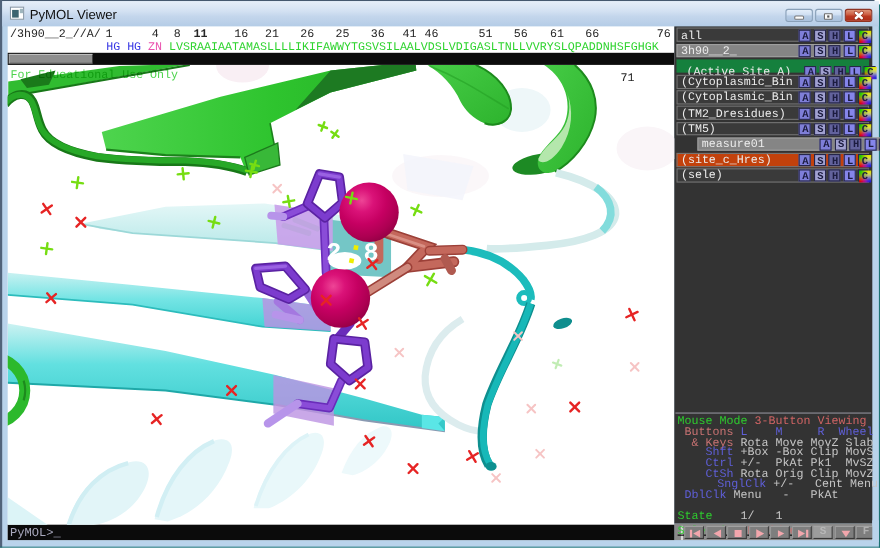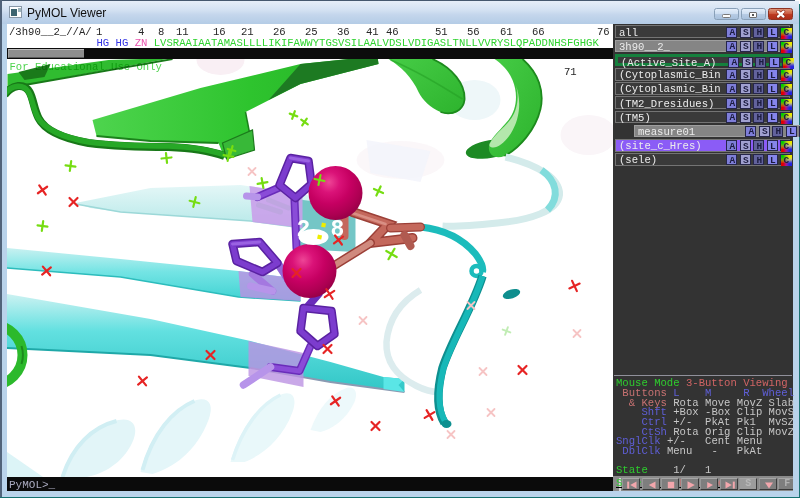--- a/index.html
+++ b/index.html
@@ -58,21 +58,21 @@
 <div style="position:absolute;left:612.5px;top:476.1px;width:180.5px;height:15.2px;background:#8a8a8a;"></div>
 <div style="position:absolute;left:619px;top:477.5px;width:1.6px;height:13px;background:#d8d8d8;"></div>
 <div style="position:absolute;left:613.5px;top:375.2px;width:178px;height:1.2px;background:#90909a;"></div>
 
 <div style="position:absolute;left:6.5px;top:477.3px;width:606px;height:13.8px;background:#0b0b0b;"></div>
 <span style="position:absolute;left:9px;top:479.4px;color:#a9a9be;font-size:11px;">PyMOL&gt;_</span>
 
 <span style="position:absolute;left:96px;top:25.5px;color:#262626;">1</span>
 <span style="position:absolute;left:138px;top:25.5px;color:#262626;">4</span>
 <span style="position:absolute;left:158px;top:25.5px;color:#262626;">8</span>
-<span style="position:absolute;left:176px;top:25.5px;color:#262626;">11</span>
+<span style="position:absolute;left:176px;top:25.5px;color:#262626;font-weight:bold;">11</span>
 <span style="position:absolute;left:213px;top:25.5px;color:#262626;">16</span>
 <span style="position:absolute;left:241px;top:25.5px;color:#262626;">21</span>
 <span style="position:absolute;left:273px;top:25.5px;color:#262626;">26</span>
 <span style="position:absolute;left:305px;top:25.5px;color:#262626;">25</span>
 <span style="position:absolute;left:337px;top:25.5px;color:#262626;">36</span>
 <span style="position:absolute;left:366px;top:25.5px;color:#262626;">41</span>
 <span style="position:absolute;left:386px;top:25.5px;color:#262626;">46</span>
 <span style="position:absolute;left:435px;top:25.5px;color:#262626;">51</span>
 <span style="position:absolute;left:467px;top:25.5px;color:#262626;">56</span>
 <span style="position:absolute;left:500px;top:25.5px;color:#262626;">61</span>
@@ -127,21 +127,21 @@
         <g filter="url(#cblur)">
           <rect x="-3" y="-3" width="8.5" height="8.5" fill="#00cc00"></rect>
           <rect x="5.5" y="-3" width="8.5" height="8.5" fill="#e8e800"></rect>
           <rect x="-3" y="5.5" width="8.5" height="8.5" fill="#e00000"></rect>
           <rect x="5.5" y="5.5" width="8.5" height="8.5" fill="#2222dd"></rect>
         </g>
       </svg>
       <i>C</i>
     </div>
 </div>
-<div style="position:absolute;left:615px;top:53.8px;width:175px;height:12.6px;background:#3a3a3a;border:3px solid #15803d;box-sizing:border-box;">
+<div style="position:absolute;left:615px;top:53.8px;width:175px;height:12.6px;background:#3a3a3a;border:6px solid #15803d;box-sizing:border-box;">
 <span style="position:absolute;left:3px;top:0.2px;color:#ececec;">(Active_Site_A)</span>
 <div class="pb" style="left:110px;background:#7e7ed8;">
       <i>A</i>
     </div>
 <div class="pb" style="left:123.5px;background:#a0a0d0;">
       <i>S</i>
     </div>
 <div class="pb" style="left:137px;background:#62629c;">
       <i>H</i>
     </div>
@@ -283,21 +283,21 @@
         <g filter="url(#cblur)">
           <rect x="-3" y="-3" width="8.5" height="8.5" fill="#00cc00"></rect>
           <rect x="5.5" y="-3" width="8.5" height="8.5" fill="#e8e800"></rect>
           <rect x="-3" y="5.5" width="8.5" height="8.5" fill="#e00000"></rect>
           <rect x="5.5" y="5.5" width="8.5" height="8.5" fill="#2222dd"></rect>
         </g>
       </svg>
       <i>C</i>
     </div>
 </div>
-<div style="position:absolute;left:615px;top:139.0px;width:175px;height:12.6px;background:#8b5cf6;border:1px solid #747474;box-sizing:border-box;">
+<div style="position:absolute;left:615px;top:139.0px;width:175px;height:12.6px;background:#c2410c;border:1px solid #747474;box-sizing:border-box;">
 <span style="position:absolute;left:3px;top:0.2px;color:#ececec;">(site_c_Hres)</span>
 <div class="pb" style="left:110px;background:#7e7ed8;">
       <i>A</i>
     </div>
 <div class="pb" style="left:123.5px;background:#a0a0d0;">
       <i>S</i>
     </div>
 <div class="pb" style="left:137px;background:#62629c;">
       <i>H</i>
     </div>
@@ -342,21 +342,21 @@
       <i>C</i>
     </div>
 </div>
 
 <div style="position:absolute;left:616px;top:377.3px;white-space:pre;"><span style="color:#2ecc2e">Mouse Mode</span>&nbsp;<span style="color:#d06464">3-Button Viewing</span></div>
 <div style="position:absolute;left:616px;top:386.9px;white-space:pre;">&nbsp;<span style="color:#c87272">Buttons</span>&nbsp;<span style="color:#5f5fd8">L</span>&nbsp;&nbsp;&nbsp;&nbsp;<span style="color:#5f5fd8">M</span>&nbsp;&nbsp;&nbsp;&nbsp;&nbsp;<span style="color:#5f5fd8">R</span>&nbsp;&nbsp;<span style="color:#5f5fd8">Wheel</span></div>
 <div style="position:absolute;left:616px;top:396.6px;white-space:pre;">&nbsp;&nbsp;<span style="color:#c87272">&amp; Keys</span>&nbsp;<span style="color:#c6c6c6">Rota Move MovZ Slab</span></div>
 <div style="position:absolute;left:616px;top:406.2px;white-space:pre;">&nbsp;&nbsp;&nbsp;&nbsp;<span style="color:#5f5fd8">Shft</span>&nbsp;<span style="color:#c6c6c6">+Box -Box Clip MovS</span></div>
 <div style="position:absolute;left:616px;top:415.9px;white-space:pre;">&nbsp;&nbsp;&nbsp;&nbsp;<span style="color:#5f5fd8">Ctrl</span>&nbsp;<span style="color:#c6c6c6">+/-  PkAt Pk1  MvSZ</span></div>
 <div style="position:absolute;left:616px;top:425.5px;white-space:pre;">&nbsp;&nbsp;&nbsp;&nbsp;<span style="color:#5f5fd8">CtSh</span>&nbsp;<span style="color:#c6c6c6">Rota Orig Clip MovZ</span></div>
-<div style="position:absolute;left:616px;top:435.2px;white-space:pre;text-align:center;"><span style="color:#5f5fd8">SnglClk</span>&nbsp;<span style="color:#c6c6c6">+/-   Cent Menu</span></div>
+<div style="position:absolute;left:652px;top:435.2px;white-space:pre;text-align:center;"><span style="color:#5f5fd8">SnglClk</span>&nbsp;<span style="color:#c6c6c6">+/-   Cent Menu</span></div>
 <div style="position:absolute;left:616px;top:444.8px;white-space:pre;">&nbsp;<span style="color:#5f5fd8">DblClk</span>&nbsp;<span style="color:#c6c6c6">Menu   -   PkAt</span></div>
 <div style="position:absolute;left:616px;top:477px;white-space:pre;text-decoration:underline;"><span style="color:#2ecc2e">Selecting</span>&nbsp;<span style="color:#c87272">Residues</span></div>
 <div style="position:absolute;left:616px;top:464.1px;white-space:pre;"><span style="color:#2ecc2e">State</span>&nbsp;&nbsp;&nbsp;&nbsp;<span style="color:#c6c6c6">1/   1</span></div>
 
 <div style="position:absolute;left:622.3px;top:477.9px;width:18px;height:12.3px;background:#7e7e7e;border-top:1px solid #a6a6a6;border-left:1px solid #989898;border-right:1px solid #3c3c3c;border-bottom:1px solid #383838;box-sizing:border-box;"><svg width="18" height="12">
       <rect x="4.2" y="2.6" width="2" height="7" fill="#f2a6ac"></rect>
       <polygon points="13.5,2.6 13.5,9.6 7.2,6.1" fill="#f2a6ac"></polygon>
     </svg></div>
 <div style="position:absolute;left:641.8px;top:477.9px;width:18px;height:12.3px;background:#7e7e7e;border-top:1px solid #a6a6a6;border-left:1px solid #989898;border-right:1px solid #3c3c3c;border-bottom:1px solid #383838;box-sizing:border-box;"><svg width="18" height="12">
       <polygon points="12.5,2.4 12.5,9.8 5.8,6.1" fill="#f2a6ac"></polygon>

